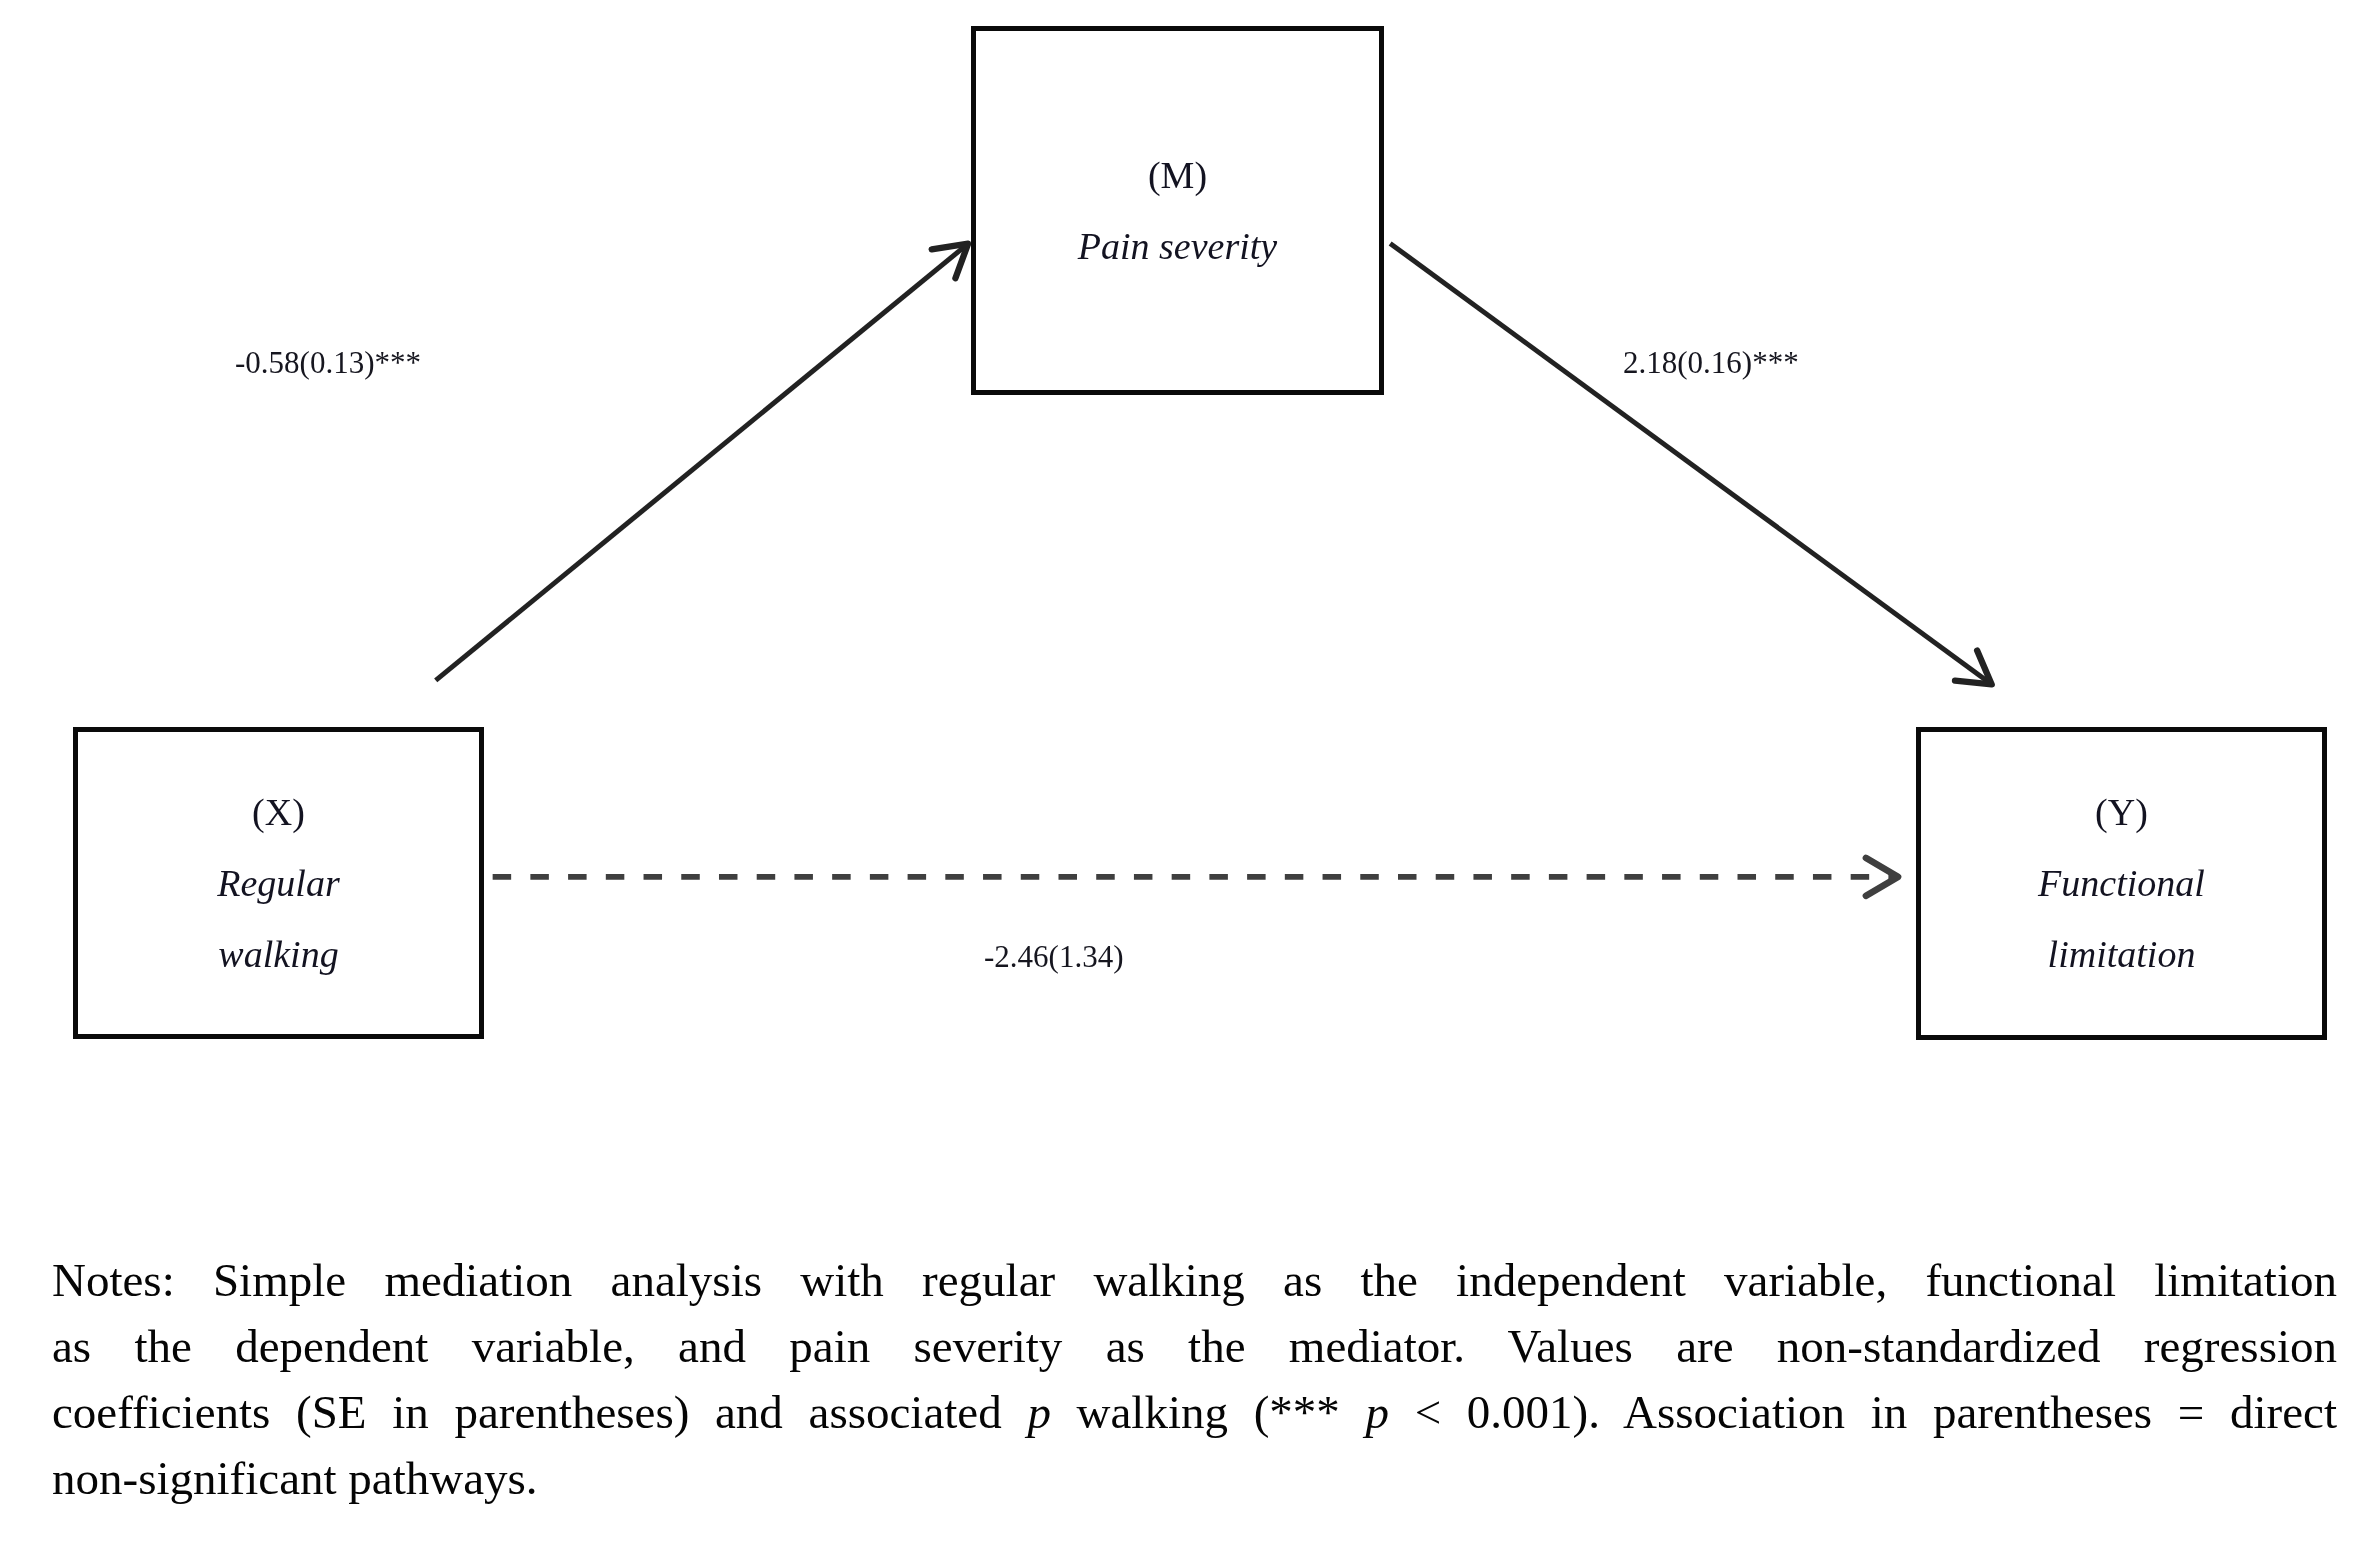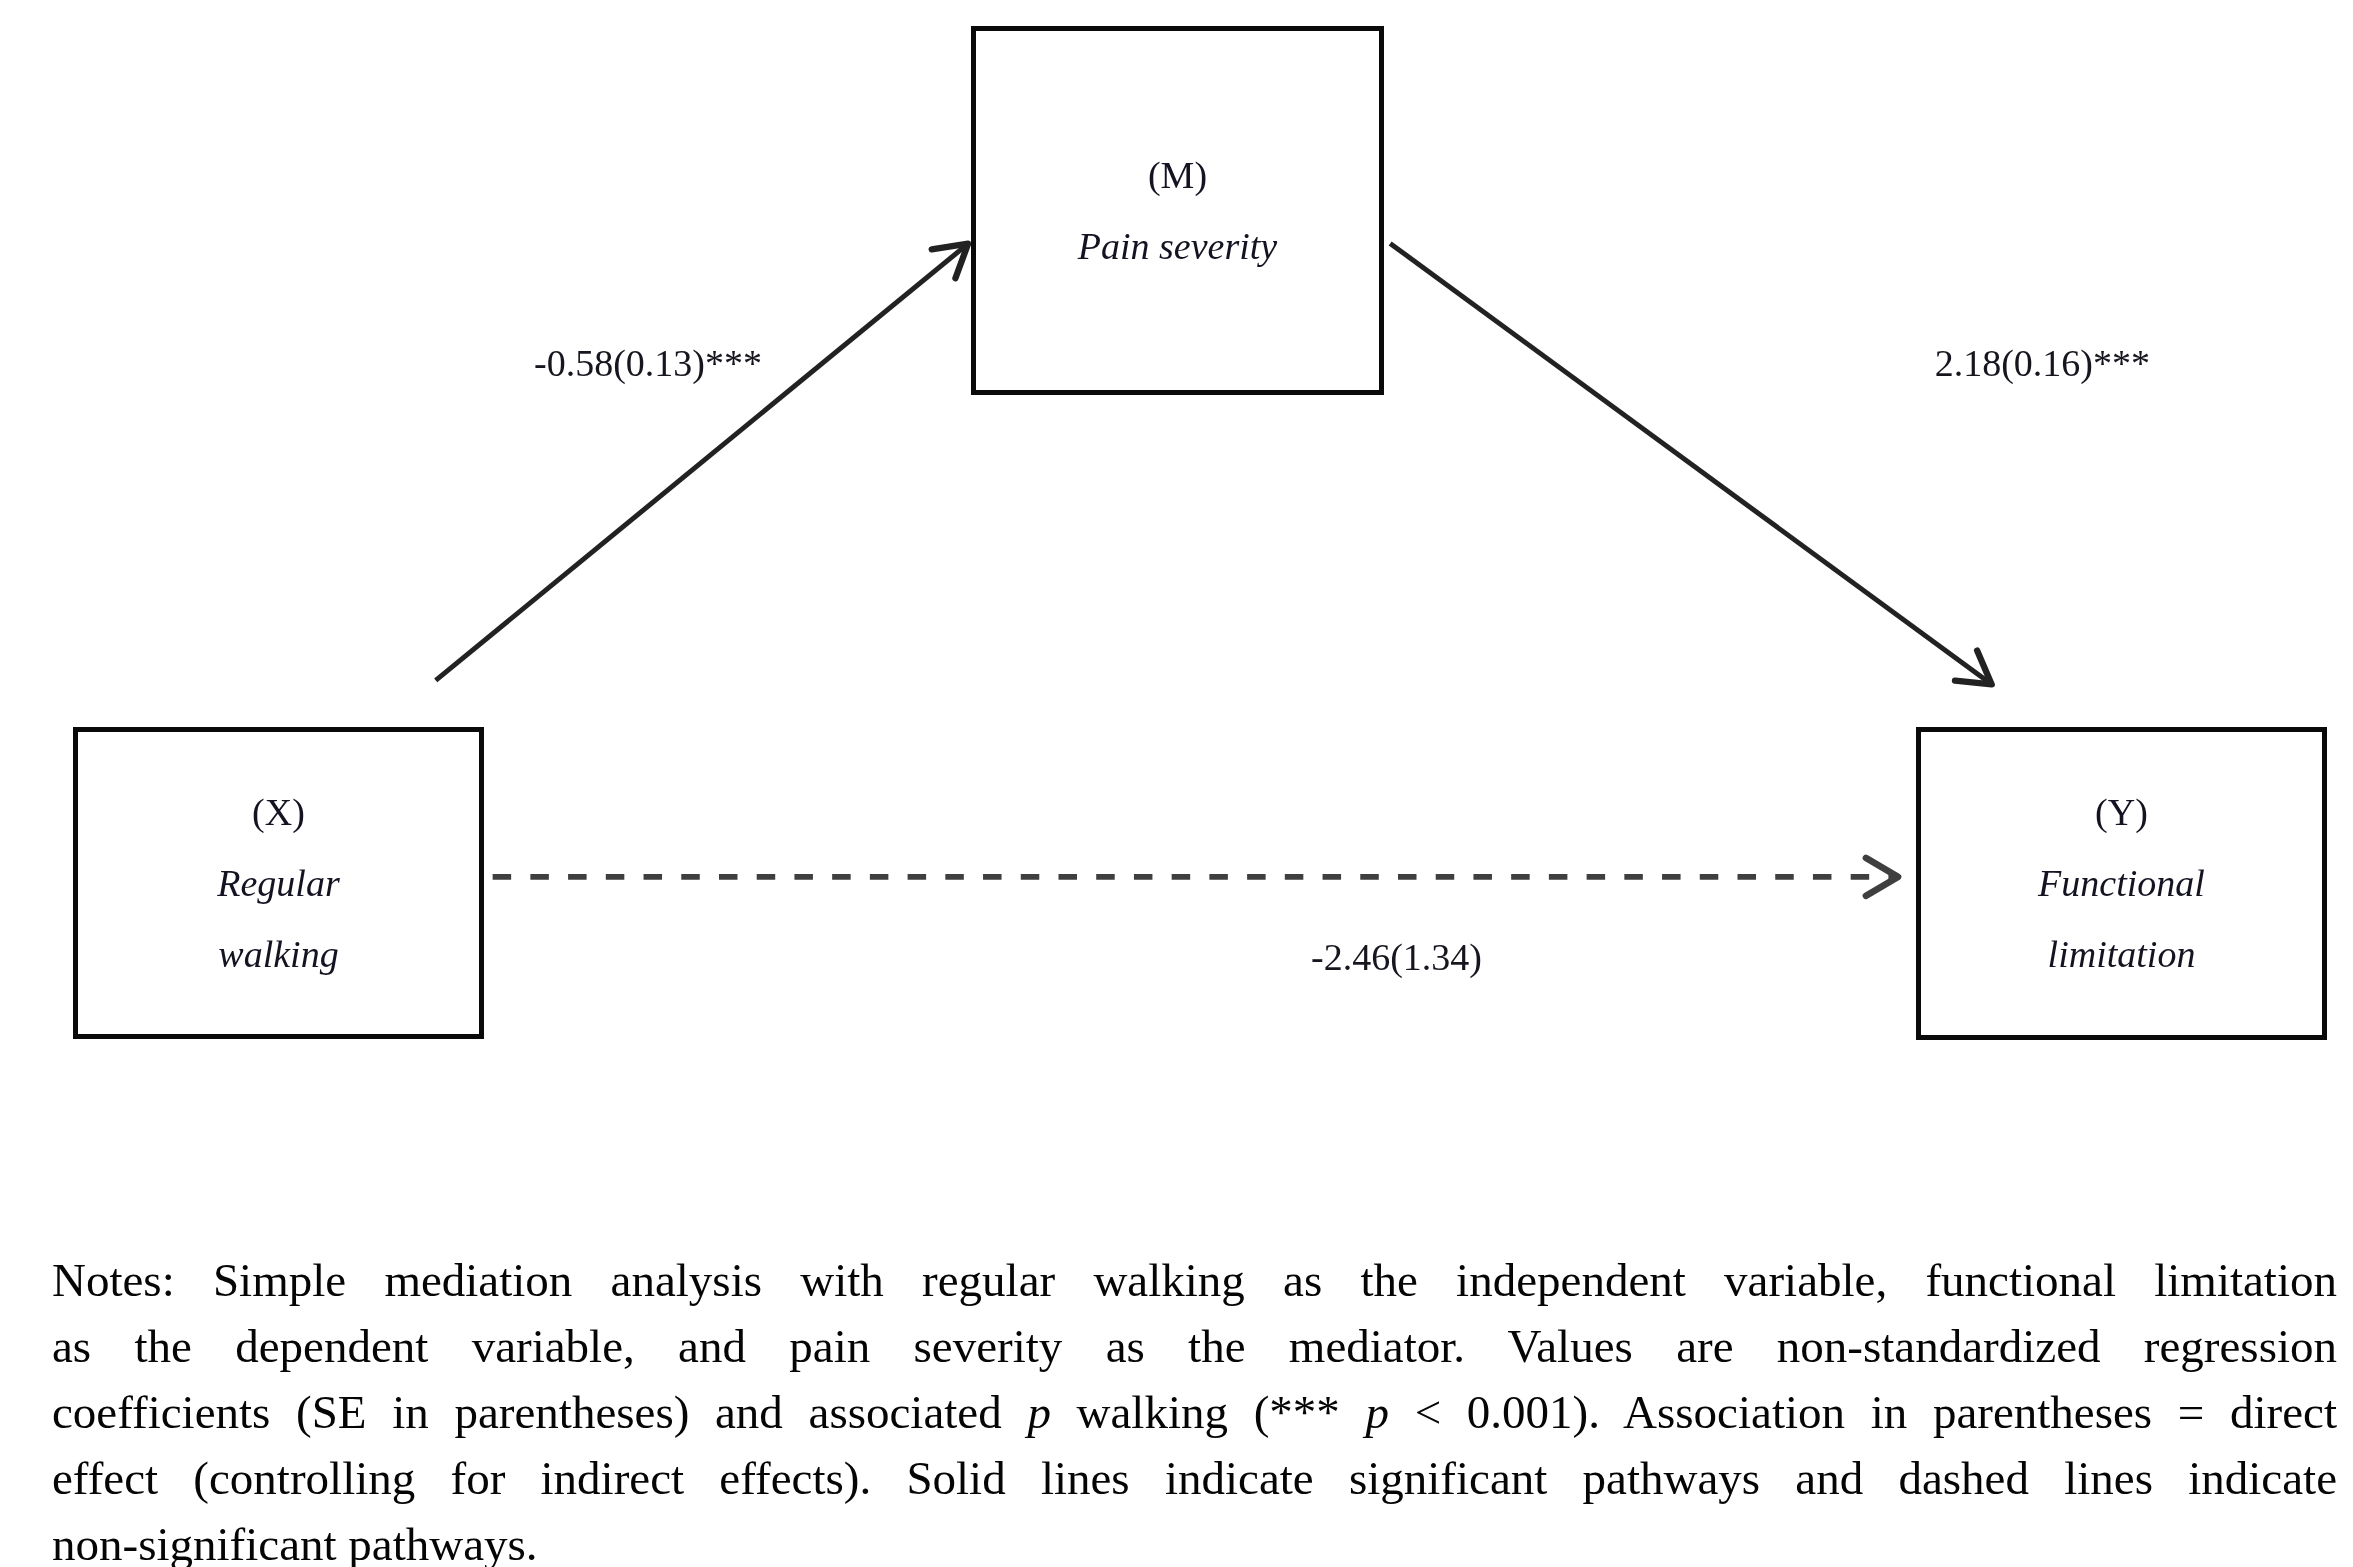--- a/index.html
+++ b/index.html
@@ -32,23 +32,23 @@
     justify-content: center;
     text-align: center;
     font-size: 38px;
     line-height: 71px;
     color: #131321;
   }
   .node-box .node-id { display: block; }
   .node-box .node-line { display: block; font-style: italic; }
   .edge-label {
     position: absolute;
-    font-size: 38px;
+    font-size: 31px;
     line-height: 46px;
-    text-align: right;
+    text-align: left;
     color: #16161f;
     white-space: nowrap;
   }
   #notes {
     position: absolute;
     left: 20px;
     top: 1247px;
     width: 2317px;
     font-size: 47px;
     line-height: 66px;
@@ -108,18 +108,17 @@
   <div class="edge-label" style="left:235px; top:340px; width:527px;">-0.58(0.13)***</div>
 
   <div class="edge-label" style="left:1623px; top:340px; width:527px;">2.18(0.16)***</div>
 
   <div class="edge-label" style="left:984px; top:934px; width:498px;">-2.46(1.34)</div>
 
   <div id="notes">
     <div class="note-line">Notes: Simple mediation analysis with regular walking as the independent variable, functional limitation</div>
     <div class="note-line">as the dependent variable, and pain severity as the mediator. Values are non-standardized regression</div>
     <div class="note-line"><span>coefficients (SE in parentheses) and associated </span><span class="it">p</span><span> walking (*** </span><span class="it">p</span><span> &lt; 0.001). Association in parentheses = direct</span></div>
-    <div class="note-line">effect (controlling for indirect effects). Solid lines indicate significant pathways and dashed lines indicate</div>
     <div class="note-line last">non-significant pathways.</div>
   </div>
 
 </div>
 
 
 </body></html>

